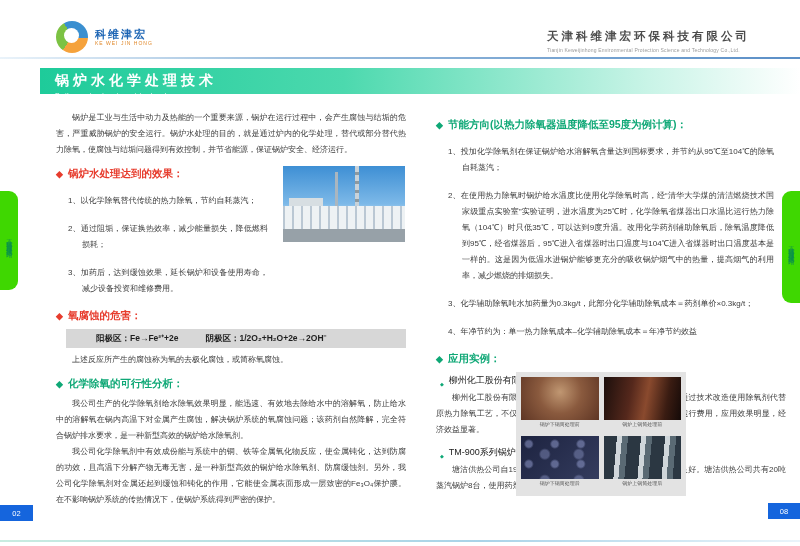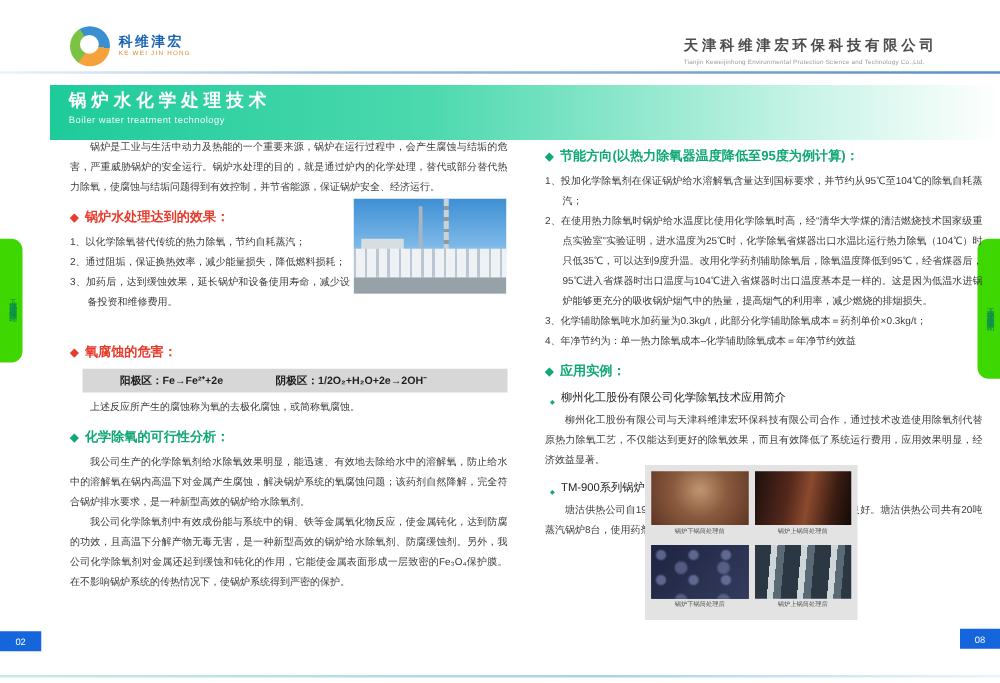--- a/index.html
+++ b/index.html
@@ -14,21 +14,21 @@
   .logo-core{position:absolute;left:8px;top:7px;width:15px;height:15px;border-radius:50%;background:#fff;}
   .logo-cn{font-size:11px;font-weight:bold;color:#1b64b4;letter-spacing:2px;line-height:12px;}
   .logo-en{font-size:5px;color:#e08a2e;letter-spacing:1px;}
   .company{position:absolute;right:50px;top:29px;text-align:left;}
   .company-cn{font-size:11.5px;font-weight:bold;color:#4c4c4c;letter-spacing:3px;text-align:right;}
   .company-en{font-size:5px;color:#9a9a9a;margin-top:3px;letter-spacing:.2px;}
   .header-rule{position:absolute;left:0;top:57px;width:800px;height:2px;
       background:linear-gradient(90deg,#eaf3fa 0%,#9bbede 35%,#5b8fc7 100%);}
 
   
-  .banner{position:absolute;left:40px;top:68px;width:760px;height:44px;
+  .banner{position:absolute;left:40px;top:68px;width:760px;height:26px;
       background:linear-gradient(90deg,#1ecb9a 0%,#4cd9ae 40%,#c9f4e7 80%,#ffffff 100%);
       padding:4px 0 0 15px;box-sizing:border-box;}
   .banner-title{font-size:14px;font-weight:bold;color:#ffffff;letter-spacing:4px;}
   .banner-sub{font-size:7.5px;color:rgba(255,255,255,.92);margin-top:1px;letter-spacing:.4px;}
 
   
   .side-tab{position:absolute;background:#3fd701;color:#0a8f4e;
       writing-mode:vertical-rl;font-size:6.3px;letter-spacing:1px;
       display:flex;align-items:center;justify-content:center;overflow:hidden;}
   .side-tab.left{left:0;top:191px;width:18px;height:99px;border-radius:0 9px 9px 0;}
@@ -37,37 +37,37 @@
   
   .col{position:absolute;top:110px;width:350px;}
   .col-left{left:56px;}
   .col-right{left:436px;top:118px;}
   .p{font-size:8px;line-height:16px;text-align:justify;color:#3b3b3b;text-indent:2em;margin:0;}
   .heading{display:flex;align-items:center;gap:5px;font-size:10.5px;font-weight:bold;margin:9px 0 5px;}
   .heading .dia{font-size:9px;}
   .h-red{color:#e73c2d;}
   .h-green{color:#0fa876;}
   .num-item{font-size:8px;line-height:16px;text-align:justify;color:#3b3b3b;
-      padding-left:14px;text-indent:-14px;margin:0;}
+      padding-left:14px;text-indent:-14px;margin:12px;}
   .effects{position:relative;min-height:80px;}
   .effects-list{width:224px;}
 
   
   .factory{position:absolute;right:1px;top:-27px;width:122px;height:76px;overflow:hidden;
       background:linear-gradient(180deg,#3e8fd4 0%,#7db9e8 50%,#cfe7f7 66%,#cfe7f7 70%);}
   .f-chimney1{position:absolute;left:52px;top:6px;width:3px;height:42px;background:#aab6bf;}
   .f-chimney2{position:absolute;left:72px;top:0;width:4px;height:48px;
       background:repeating-linear-gradient(180deg,#c8d2d9 0 6px,#8d999f 6px 9px);}
   .f-buildings{position:absolute;left:0;bottom:13px;width:122px;height:23px;background:#eef2f4;
       background-image:repeating-linear-gradient(90deg,rgba(90,120,150,.35) 0 2px,transparent 2px 9px);}
   .f-block{position:absolute;left:6px;bottom:30px;width:34px;height:14px;background:#d7dee2;}
   .f-ground{position:absolute;left:0;bottom:0;width:122px;height:13px;background:#97a1a8;}
 
   
-  .formula{background:#d7d7d7;display:flex;gap:42px;align-items:center;
+  .formula{background:#d7d7d7;display:flex;gap:27px;align-items:center;
       margin:6px 0 4px 10px;padding:3px 8px 3px 30px;font-size:8.5px;font-weight:bold;color:#1e1e1e;}
 
   
   .case-title{display:flex;align-items:flex-end;gap:5px;font-size:9px;font-weight:normal;
       color:#222;margin:8px 0 3px 4px;}
   .case-title .dia-sm{font-size:5px;color:#0fa876;}
 
   
   .photo-panel{position:absolute;left:516px;top:372px;width:170px;height:124px;background:#e3e3e3;
       display:grid;grid-template-columns:1fr 1fr;gap:3px 5px;padding:5px;box-sizing:border-box;}

